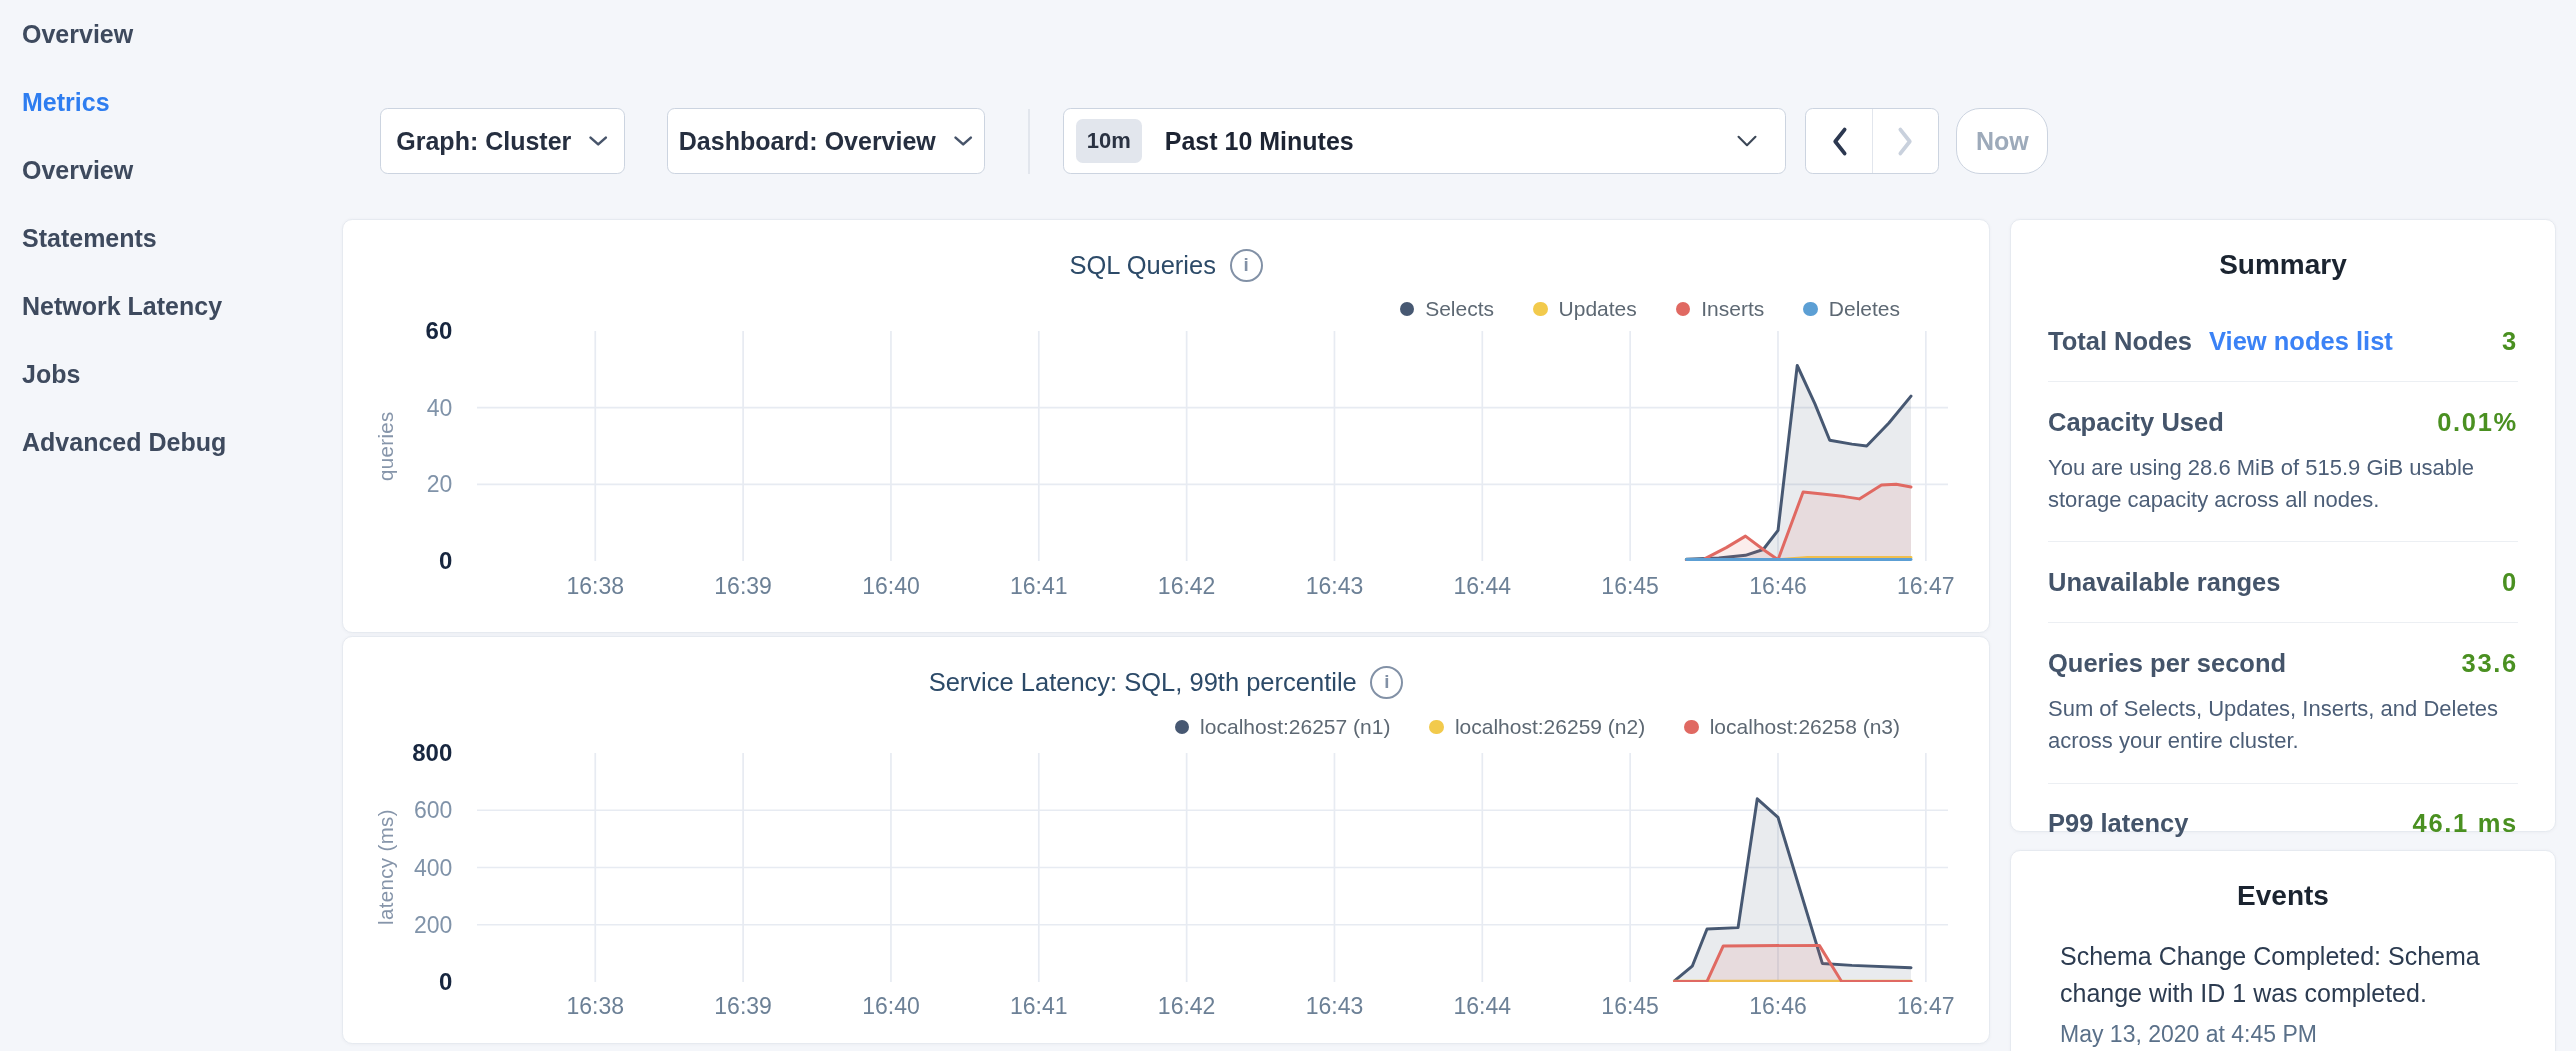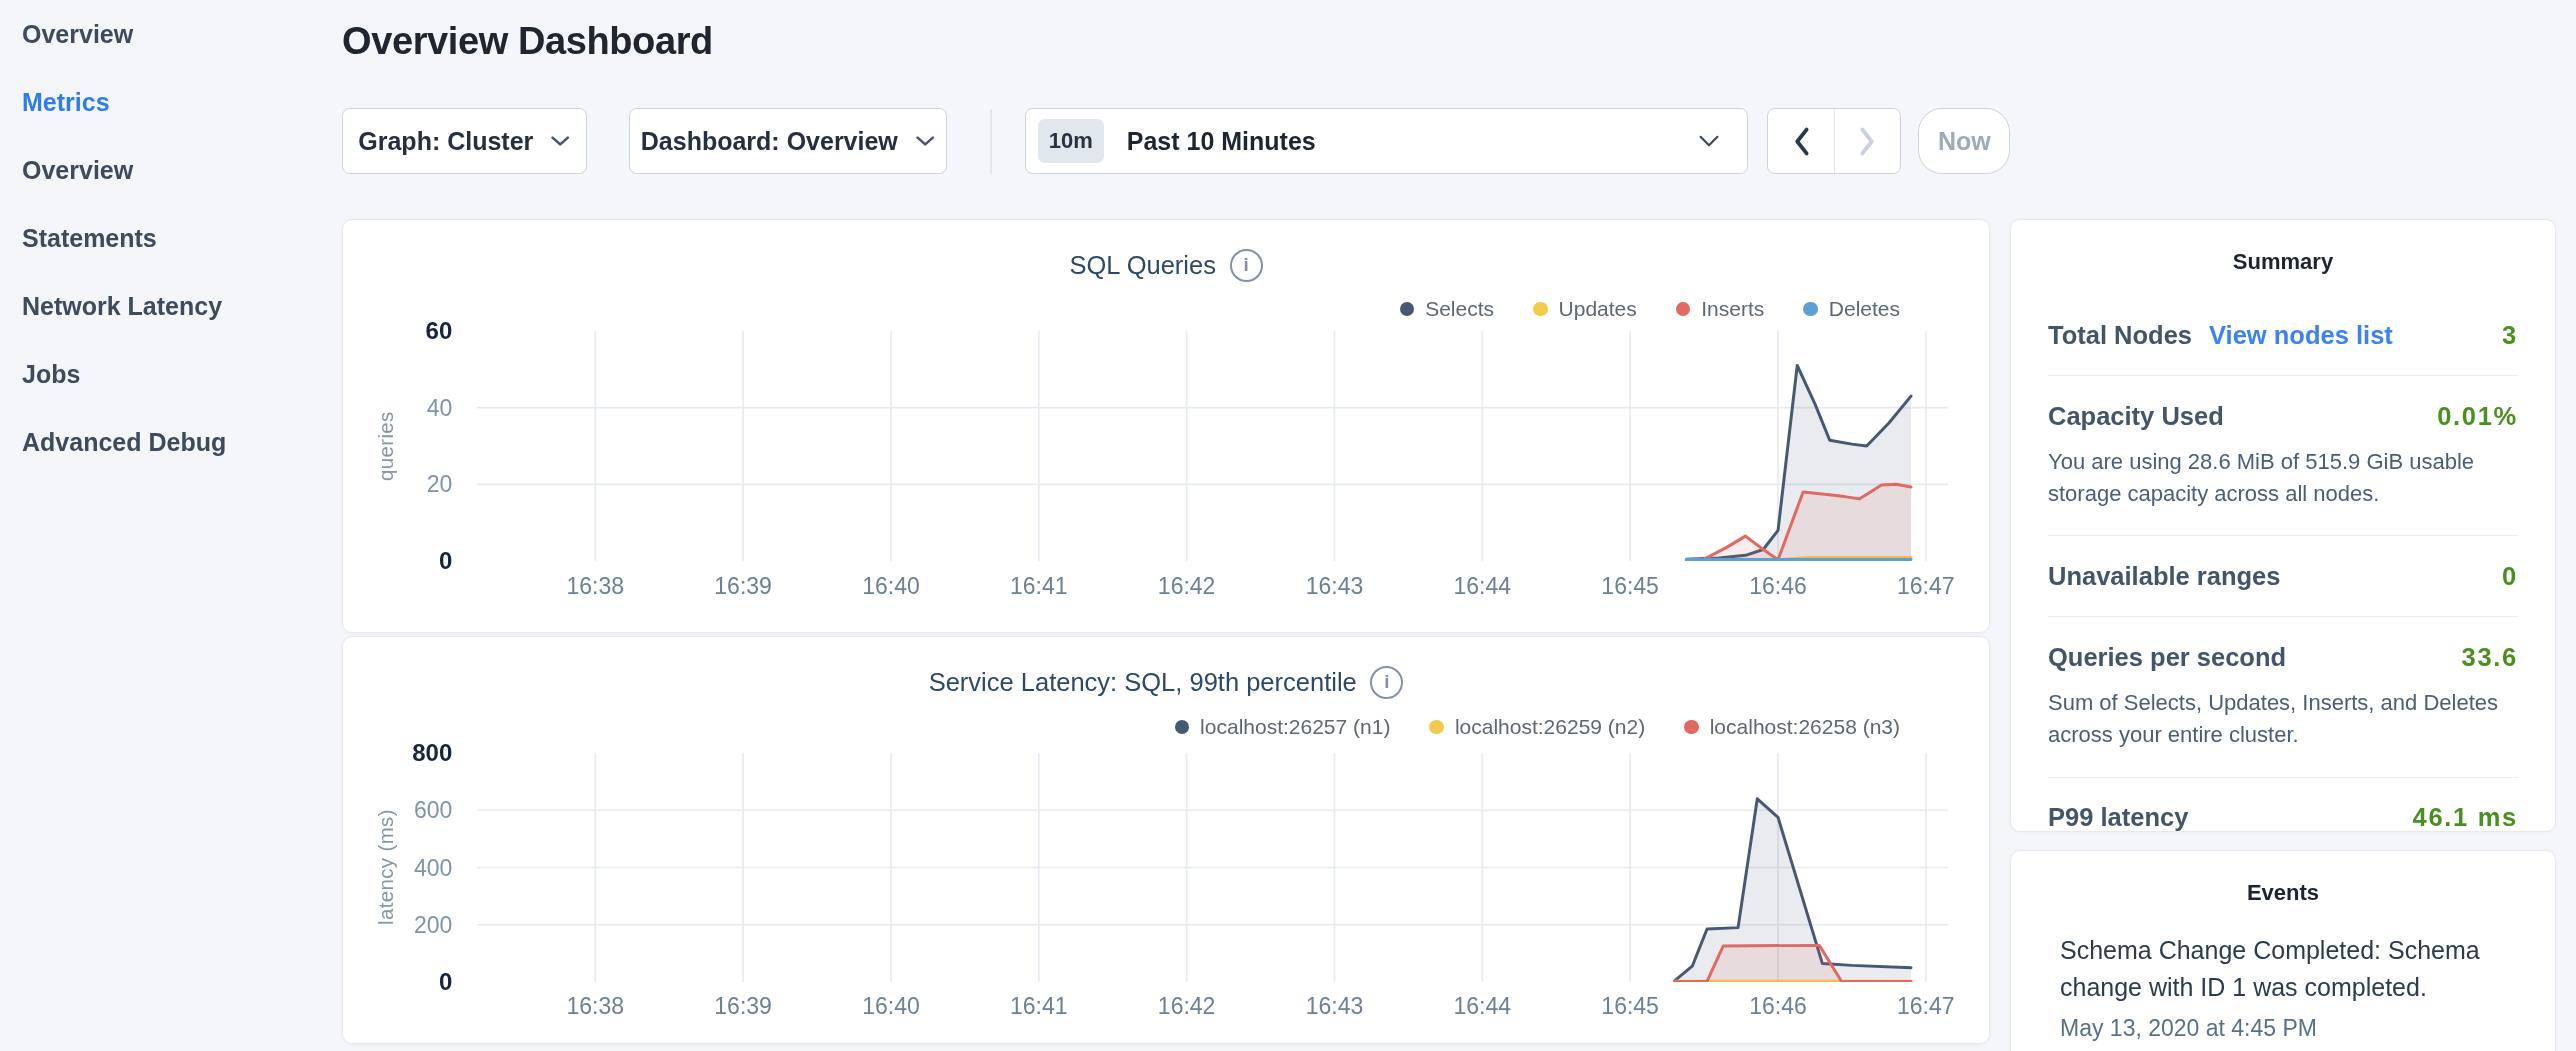--- a/index.html
+++ b/index.html
@@ -25,21 +25,21 @@
     position:absolute;left:342px;top:20.4px;margin:0;
     font-size:38px;font-weight:700;color:#20262f;letter-spacing:-0.4px;
   }
   .controls{position:absolute;left:342px;top:108px;height:66px;display:flex;align-items:center;}
   .select,.timepicker,.now-btn,.arrow-group{
     box-sizing:border-box;height:66px;background:#fff;
     border:1.7px solid #ccd4e0;border-radius:7.7px;
   }
   .select{
     display:flex;align-items:center;justify-content:center;gap:17px;
-    font-family:inherit;font-size:25px;font-weight:700;color:#262f40;cursor:pointer;padding:0;
+    font-family:inherit;font-size:25px;font-weight:700;color:#262f40;cursor:pointer;padding:0;margin-left:38px;
   }
   .select.graph{width:245px;}
   .select.dash{width:318px;margin-left:42px;}
   .vdivider{width:1.7px;height:65px;background:#e2e6ed;margin-left:43px;}
   .timepicker{
     width:723px;margin-left:33px;display:flex;align-items:center;position:relative;
     padding:0 60px 0 12px;cursor:pointer;font-family:inherit;
   }
   .time-badge{
     background:#e2e6ed;border-radius:6.8px;font-size:22px;font-weight:700;color:#2a3242;
@@ -101,21 +101,21 @@
   .plot{position:absolute;left:134px;width:1471px;}
   .c1 .plot{top:111px;height:230px;}
   .c2 .plot{top:116px;height:229px;}
   .plot svg{width:100%;height:100%;display:block;}
   .xticks{position:absolute;left:134px;width:1471px;height:34px;}
   .c1 .xticks{top:353px;}
   .c2 .xticks{top:356px;}
   .xtick{position:absolute;top:0;transform:translateX(-50%);font-size:23px;color:#6c8096;}
 
   
-  .panel-title{margin:29px 0 0;text-align:center;font-size:22px;font-weight:700;color:#1b2430;}
+  .panel-title{margin:29px 0 0;text-align:center;font-size:28px;font-weight:700;color:#1b2430;}
   .summary-rows{padding:0 37px;margin-top:20.4px;}
   .srow{padding:25.5px 0;border-bottom:1.7px solid #eceff3;}
   .srow:last-child{border-bottom:none;}
   .srow-head{display:flex;align-items:baseline;}
   .srow-label{font-size:25.5px;font-weight:700;color:#44546a;}
   .srow-link{font-size:25.5px;font-weight:700;color:#3b82f6;margin-left:17px;cursor:pointer;}
   .srow-value{margin-left:auto;font-size:25.5px;font-weight:700;color:#4a9021;letter-spacing:1.7px;white-space:nowrap;}
   .srow-sub{margin:15.3px 0 0;font-size:22px;color:#4c5e77;line-height:1.45;}
   .events-list{padding:0 49px;}
   .event-msg{margin:25.5px 0 0;font-size:25px;color:#2c3b50;line-height:1.5;}
@@ -131,21 +131,20 @@
         <div class="nav-item">Overview</div>
         <div class="nav-item active">Metrics</div>
         <div class="nav-item">Overview</div>
         <div class="nav-item">Statements</div>
         <div class="nav-item">Network Latency</div>
         <div class="nav-item">Jobs</div>
         <div class="nav-item">Advanced Debug</div>
       </div>
   </nav>
 
-  <h1 class="page-title">Overview Dashboard</h1>
 
   <div class="controls">
     <button class="select graph">
       <span>Graph: Cluster</span>
       <span style="display:flex;">
         <svg width="20.4" height="12" viewBox="0 0 24 14" fill="none">
             <polyline points="3,3 12,11 21,3" stroke="#47546a" stroke-width="3" stroke-linecap="round" stroke-linejoin="round"></polyline>
           </svg>
       </span>
     </button>

